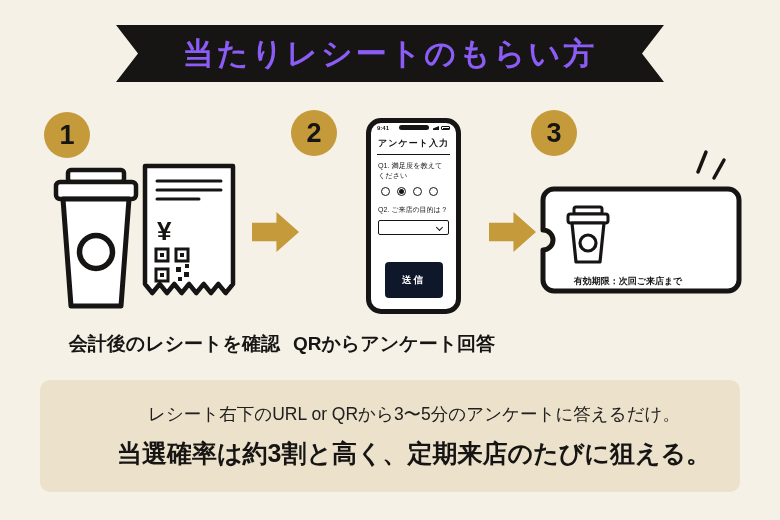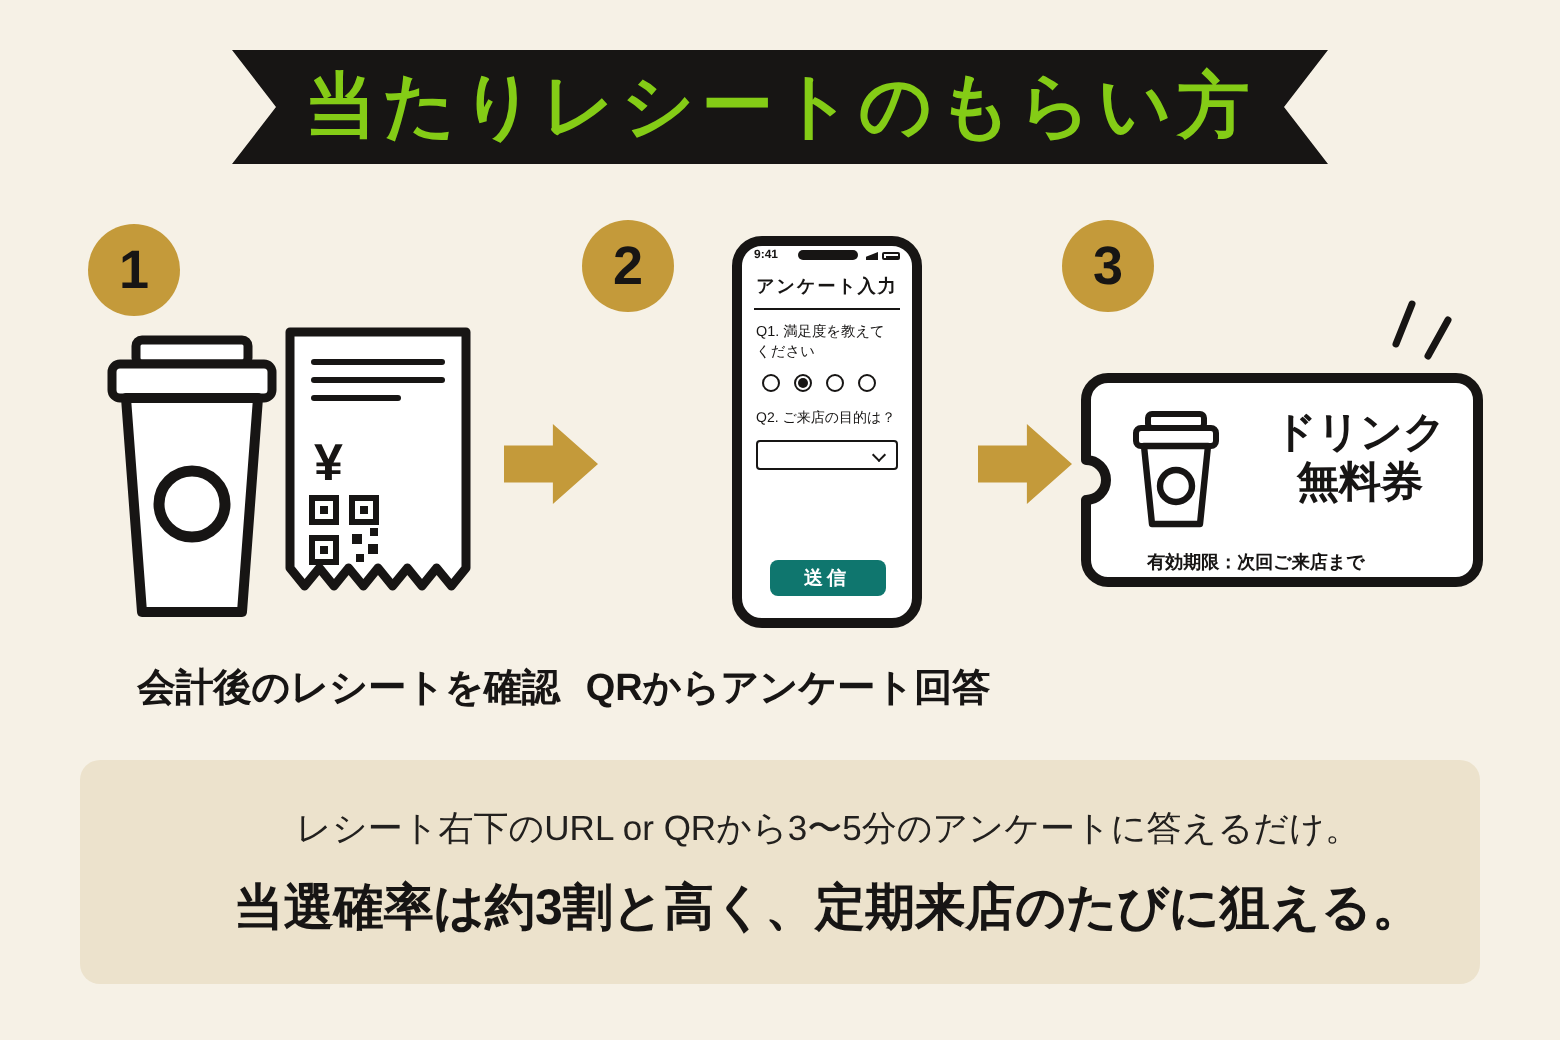--- a/index.html
+++ b/index.html
@@ -4,21 +4,21 @@
 <style>
   * { margin:0; padding:0; box-sizing:border-box; }
   html,body { width:780px; height:520px; }
   body { font-family:"Liberation Sans","DejaVu Sans",sans-serif; }
   #stage { position:relative; width:780px; height:520px; background:#f6f1e6; overflow:hidden; color:#171514; }
 
   
   .banner { position:absolute; top:25px; left:116px; width:548px; height:57px; background:#171514;
     clip-path:polygon(0 0,100% 0,calc(100% - 22px) 50%,100% 100%,0 100%,22px 50%);
     display:flex; align-items:center; justify-content:center; }
-  .banner span { color:#84cc16; font-size:36px; font-weight:bold; letter-spacing:3px; }
+  .banner span { color:#8b5cf6; font-size:31px; font-weight:bold; letter-spacing:3px; }
 
   
   .badge { position:absolute; width:46px; height:46px; border-radius:50%; background:#c49a3a;
     display:flex; align-items:center; justify-content:center; font-size:27px; font-weight:bold; color:#171514; }
   #badge1 { left:44px; top:112px; } #badge2 { left:291px; top:110px; } #badge3 { left:531px; top:110px; }
 
   
   .caption { position:absolute; top:331px; font-size:19px; font-weight:bold; text-align:center; color:#171514; }
   #cap1 { left:15px; width:265px;text-align:right; } #cap2 { left:268px; width:252px; } #cap3 { left:518px; width:252px; }
 
@@ -40,22 +40,22 @@
   .survey-title { text-align:center; font-size:9px; font-weight:bold; margin-top:6px; letter-spacing:1px; }
   .survey-divider { border-top:1.5px solid #171514; margin:4px 6px 0; }
   .q-label { font-size:7.2px; margin:6px 7px 0; line-height:1.45; color:#171514; }
   .q2 { white-space:nowrap; font-size:7px; margin-top:9px; }
   .radio-row { display:flex; gap:7px; margin:5px 0 0 10px; }
   .radio { width:9px; height:9px; border:1.5px solid #171514; border-radius:50%; position:relative; background:#fff; }
   .radio.selected::after { content:""; position:absolute; inset:1px; background:#171514; border-radius:50%; }
   .select-box { margin:5px 7px 0; height:15px; border:1.5px solid #171514; border-radius:2px; position:relative; background:#fff; }
   .chev { position:absolute; right:6px; top:3.5px; width:5px; height:5px;
     border-right:1.5px solid #171514; border-bottom:1.5px solid #171514; transform:rotate(45deg); }
-  .submit-btn { position:absolute; left:50%; transform:translateX(-50%); bottom:11px; width:58px; height:18px;
-    background:#0f766e; color:#fff; font-size:9.5px; font-weight:bold; border-radius:4px;
+  .submit-btn { position:absolute; left:50%; transform:translateX(-50%); bottom:11px; width:58px; height:36px;
+    background:#0f172a; color:#fff; font-size:9.5px; font-weight:bold; border-radius:4px;
     display:flex; align-items:center; justify-content:center; letter-spacing:2px; }
 
   
   .coupon { position:absolute; left:538px; top:184px; width:206px; height:112px; }
   .coupon-shape { position:absolute; inset:0; }
   .coupon-cup { position:absolute; left:26px; top:20px; }
   .coupon-title { position:absolute; left:86px; top:20px; width:112px; text-align:center;
     font-size:21px; font-weight:bold; line-height:1.2; color:#171514; }
   .coupon-expiry { position:absolute; left:10px; bottom:8px; width:160px; text-align:center;
     font-size:9px; font-weight:bold; color:#171514; }
@@ -141,24 +141,20 @@
   <div class="coupon">
     <svg class="coupon-shape" width="206" height="112" viewBox="0 0 206 112">
       <path d="M16,5 H190 A11,11 0 0 1 201,16 V96 A11,11 0 0 1 190,107 H16 A11,11 0 0 1 5,96 V66 A10,10 0 0 0 5,46 V16 A11,11 0 0 1 16,5 Z" fill="#ffffff" stroke="#171514" stroke-width="5" stroke-linejoin="round"></path>
     </svg>
     <svg class="coupon-cup" width="48" height="62" viewBox="0 0 48 62">
       <rect x="10" y="3" width="28" height="7" rx="2" fill="#ffffff" stroke="#171514" stroke-width="3"></rect>
       <rect x="4" y="10" width="40" height="9" rx="2.5" fill="#ffffff" stroke="#171514" stroke-width="3"></rect>
       <path d="M8,19 H40 L36,58 H12 Z" fill="#ffffff" stroke="#171514" stroke-width="3.2" stroke-linejoin="round"></path>
       <circle cx="24" cy="39" r="8" fill="none" stroke="#171514" stroke-width="3.2"></circle>
     </svg>
-    <div class="coupon-title">
-      <div>ドリンク</div>
-      <div>無料券</div>
-    </div>
     <div class="coupon-expiry">有効期限：次回ご来店まで</div>
   </div>
   <svg class="sparkles" width="44" height="44" viewBox="0 0 44 44">
     <g stroke="#171514" stroke-width="3.5" stroke-linecap="round">
       <line x1="6" y1="30" x2="14" y2="10"></line>
       <line x1="22" y1="36" x2="32" y2="18"></line>
     </g>
   </svg>
 
   <div class="caption" id="cap1">会計後のレシートを確認</div>

